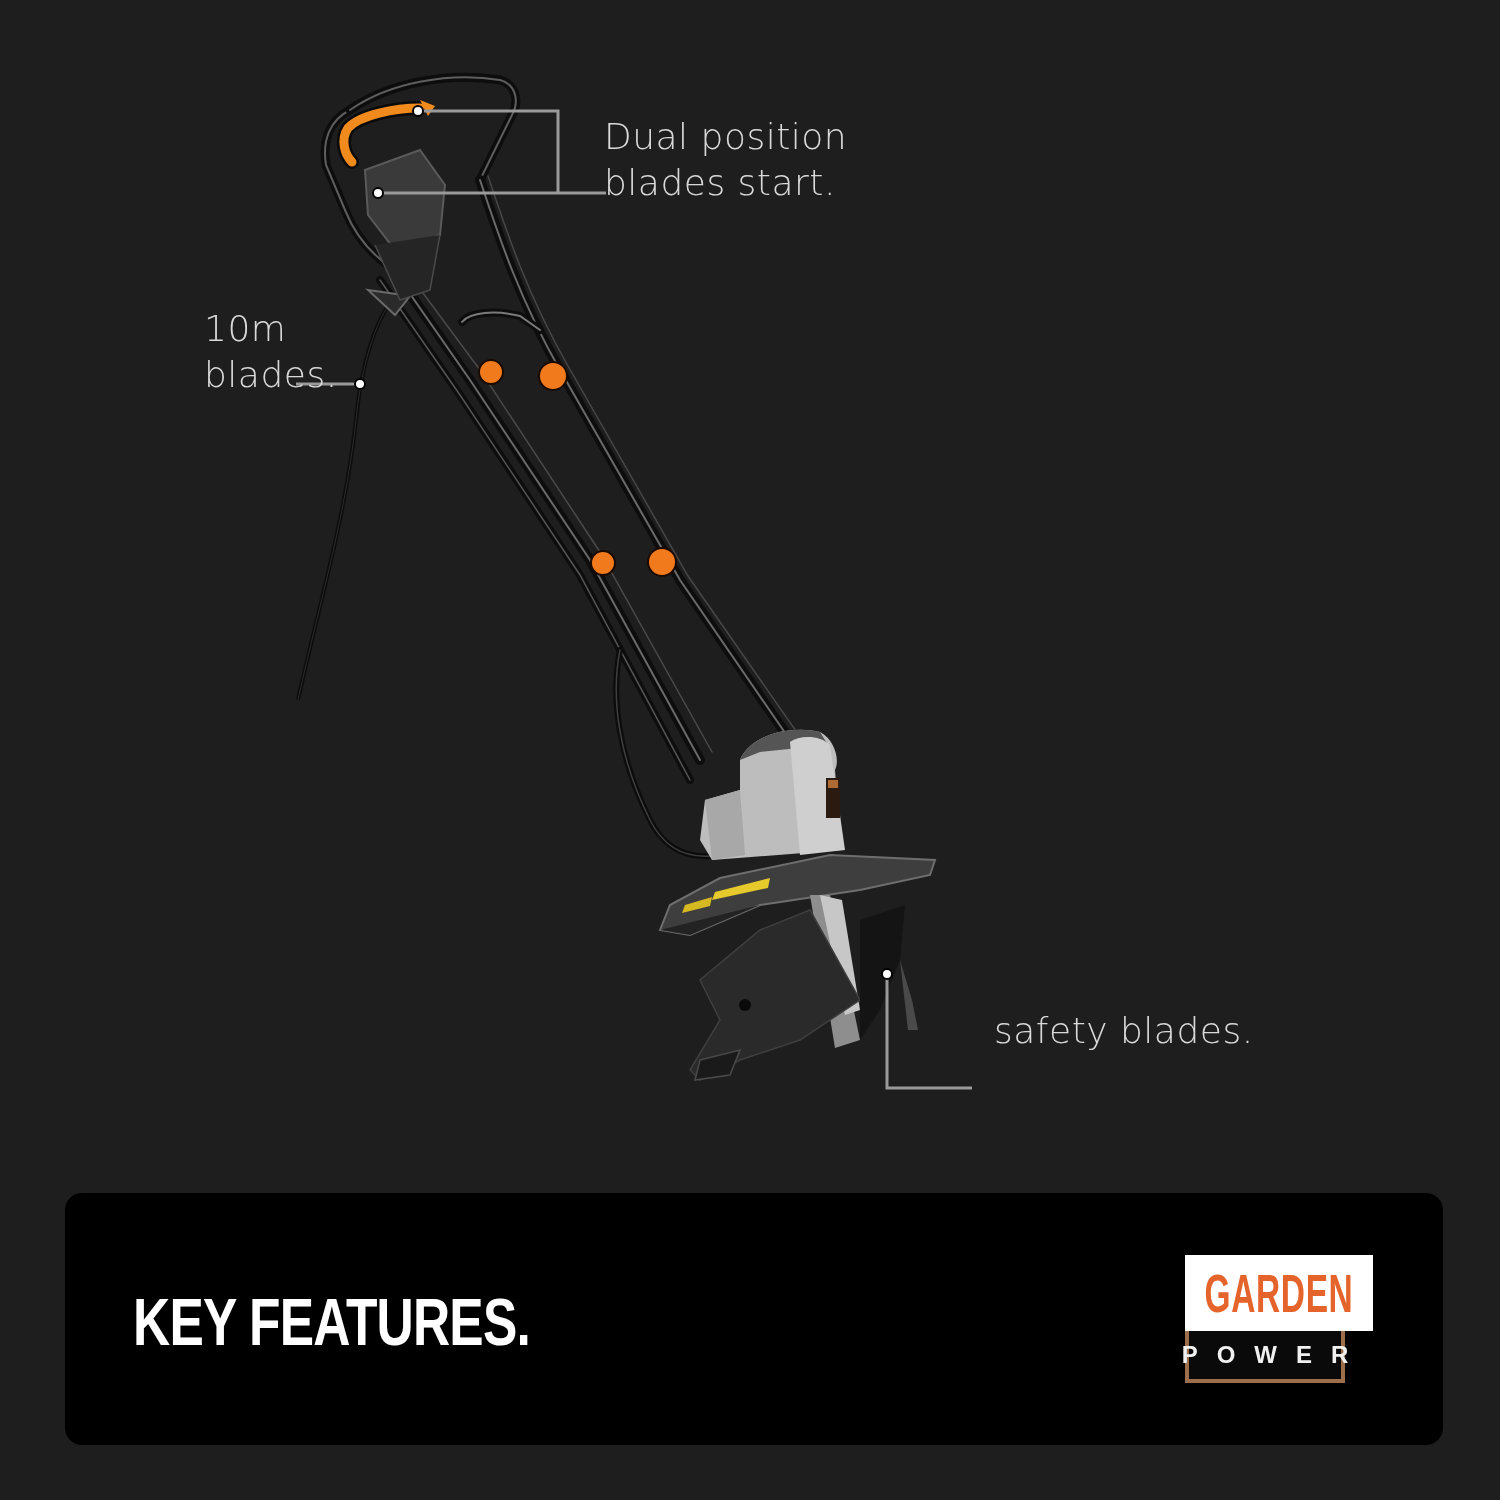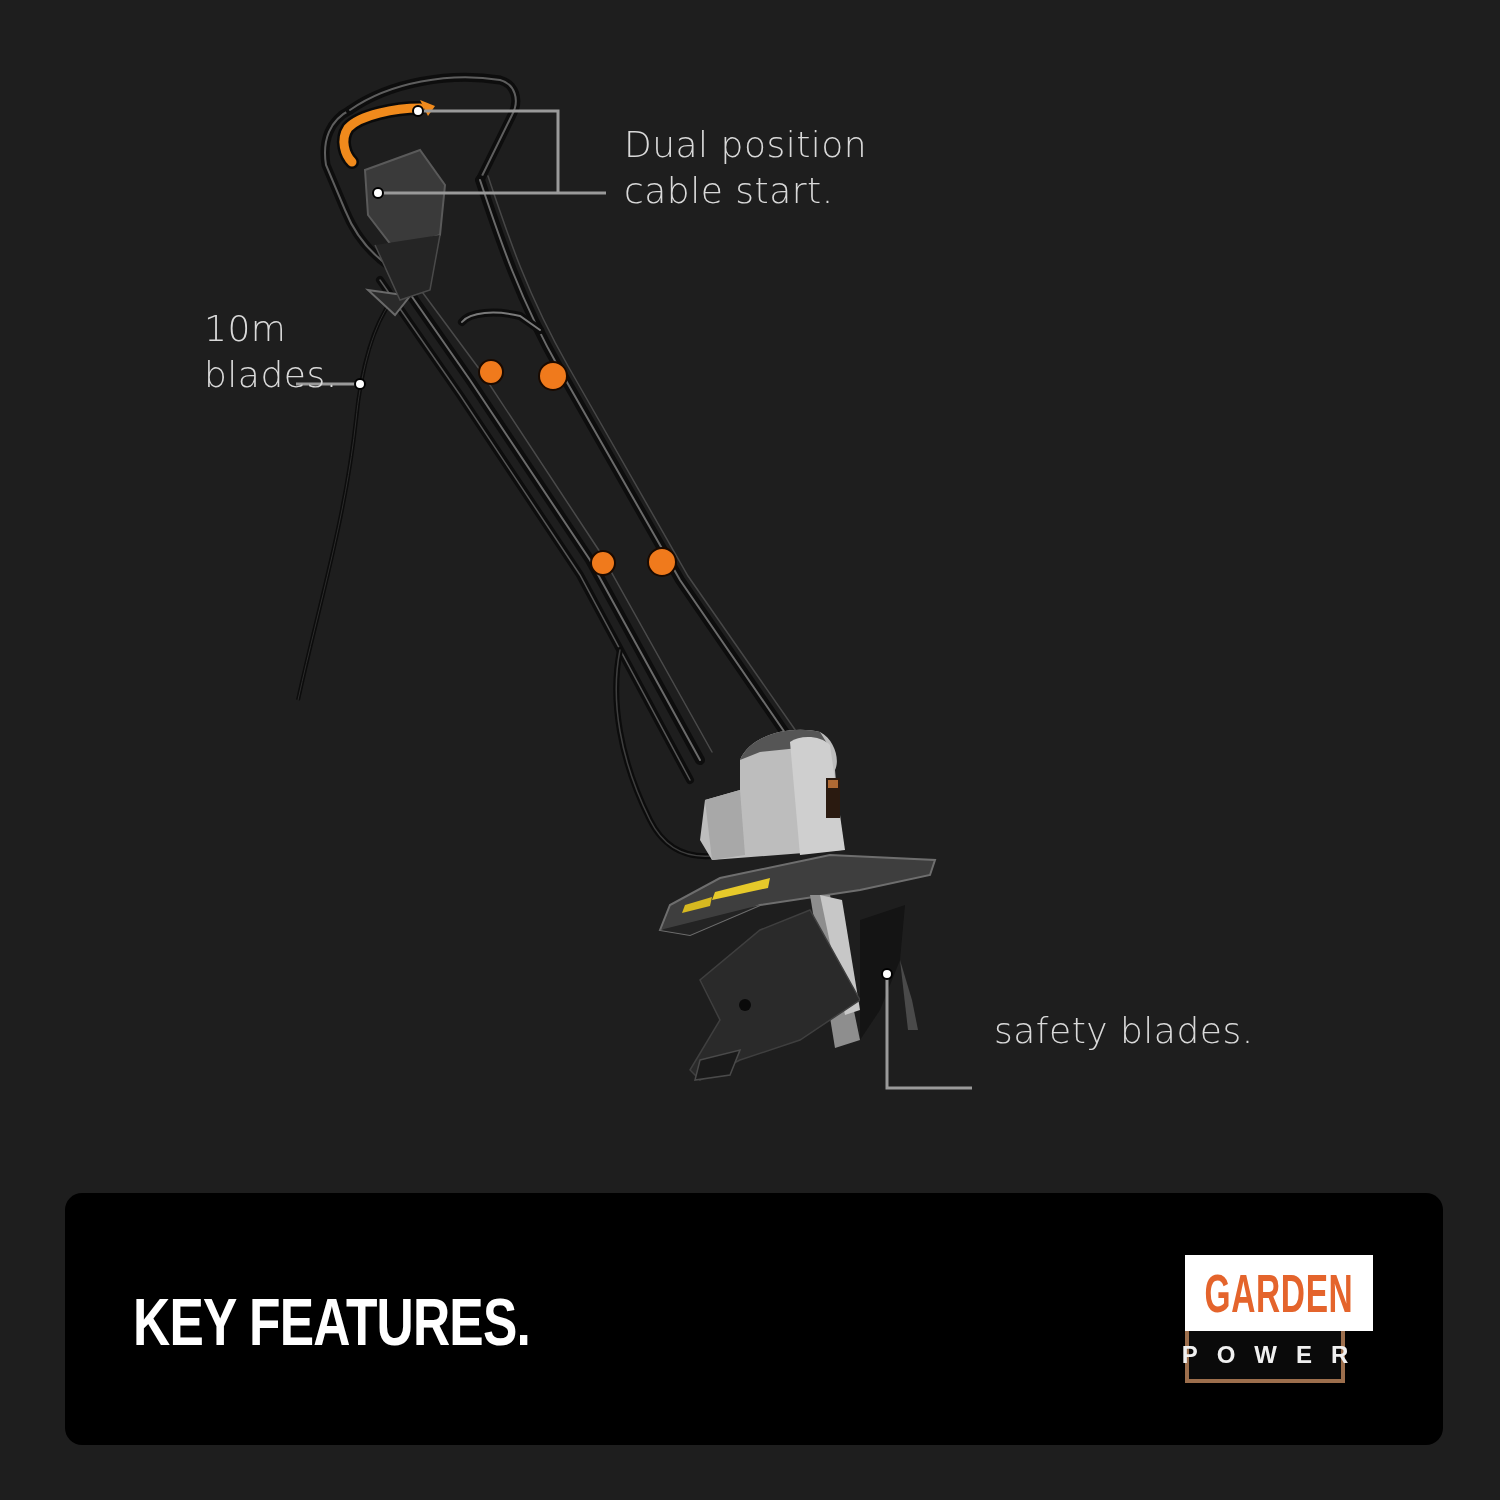--- a/index.html
+++ b/index.html
@@ -14,21 +14,21 @@
     .callout-text {
       position: absolute;
       color: #d9d9d9;
       font-family: "DejaVu Sans", sans-serif;
       font-size: 36px;
       line-height: 46px;
       letter-spacing: 0.5px;
       font-weight: 300;
     }
     .callout-text span { display: block; white-space: nowrap; }
-    #callout-safety { left: 624px; top: 114px; margin-top: 8px; }
+    #callout-safety { left: 604px; top: 114px; }
     #callout-cable { left: 168px; top: 306px; margin-left: 36px; }
     #callout-blades { left: 994px; top: 1008px; }
 
     .footer-band {
       position: absolute;
       left: 65px; top: 1193px;
       width: 1378px; height: 252px;
       background: #000000;
       border-radius: 17px;
     }
@@ -174,21 +174,21 @@
   <g fill="#ffffff" stroke="#000000" stroke-width="2">
     <circle cx="418" cy="111" r="5"></circle>
     <circle cx="378" cy="193" r="5"></circle>
     <circle cx="360" cy="384" r="5"></circle>
     <circle cx="887" cy="974" r="5"></circle>
   </g>
 </svg>
 
 <div class="callout-text" id="callout-safety">
   <span>Dual position</span>
-  <span>cable start.</span>
+  <span>blades start.</span>
 </div>
 
 <div class="callout-text" id="callout-cable">
   <span>10m</span>
   <span>blades.</span>
 </div>
 
 <div class="callout-text" id="callout-blades">
   <span>safety blades.</span>
 </div>

